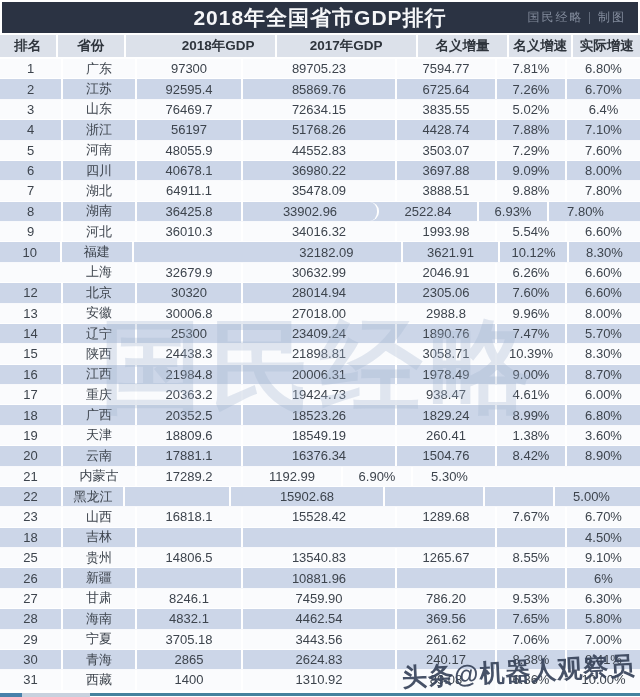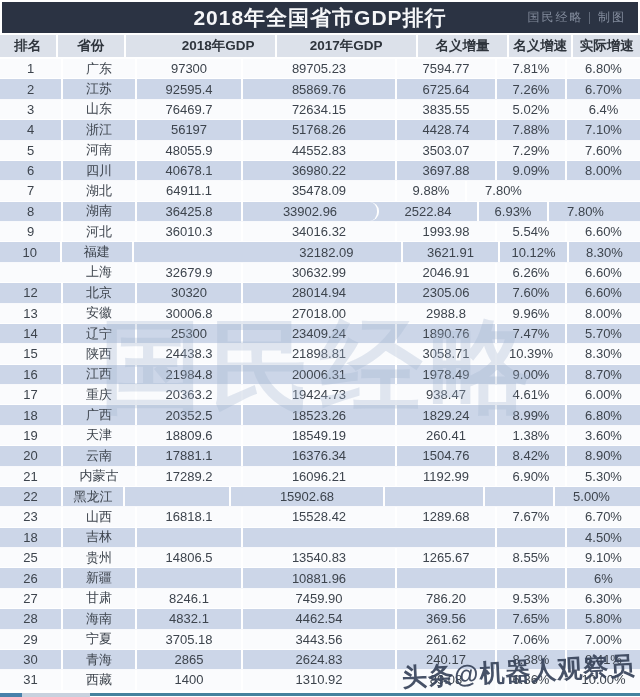--- a/index.html
+++ b/index.html
@@ -126,20 +126,21 @@
           <div class="cell" style="width: 154px;">36980.22</div>
           <div class="cell" style="width: 100px;">3697.88</div>
           <div class="cell" style="width: 70px;">9.09%</div>
           <div class="cell" style="width: 73px;">8.00%</div>
         </div>
         <div class="row odd">
           <div class="cell" style="width: 63px;">7</div>
           <div class="cell" style="width: 74px;">湖北</div>
           <div class="cell" style="width: 106px;">64911.1</div>
           <div class="cell" style="width: 154px;">35478.09</div>
+          <div class="cell" style="width: 100px;">3888.51</div>
           <div class="cell" style="width: 70px;">9.88%</div>
           <div class="cell" style="width: 73px;">7.80%</div>
         </div>
         <div class="row even">
           <div class="cell" style="width: 63px;">8</div>
           <div class="cell" style="width: 74px;">湖南</div>
           <div class="cell" style="width: 106px;">36425.8</div>
           <div class="cell" style="width: 136px; border-radius: 9px;">33902.96</div>
           <div class="cell" style="width: 100px;">2522.84</div>
           <div class="cell" style="width: 70px;">6.93%</div>
@@ -250,21 +251,20 @@
           <div class="cell" style="width: 106px;">17881.1</div>
           <div class="cell" style="width: 154px;">16376.34</div>
           <div class="cell" style="width: 100px;">1504.76</div>
           <div class="cell" style="width: 70px;">8.42%</div>
           <div class="cell" style="width: 73px;">8.90%</div>
         </div>
         <div class="row odd">
           <div class="cell" style="width: 63px;">21</div>
           <div class="cell" style="width: 74px;">内蒙古</div>
           <div class="cell" style="width: 106px;">17289.2</div>
-          <div class="cell" style="width: 154px;">16096.21</div>
           <div class="cell" style="width: 100px;">1192.99</div>
           <div class="cell" style="width: 70px;">6.90%</div>
           <div class="cell" style="width: 73px;">5.30%</div>
         </div>
         <div class="row even">
           <div class="cell" style="width: 63px;">22</div>
           <div class="cell" style="width: 62px;">黑龙江</div>
           <div class="cell" style="width: 106px;"></div>
           <div class="cell" style="width: 154px;">15902.68</div>
           <div class="cell" style="width: 100px;"></div>

